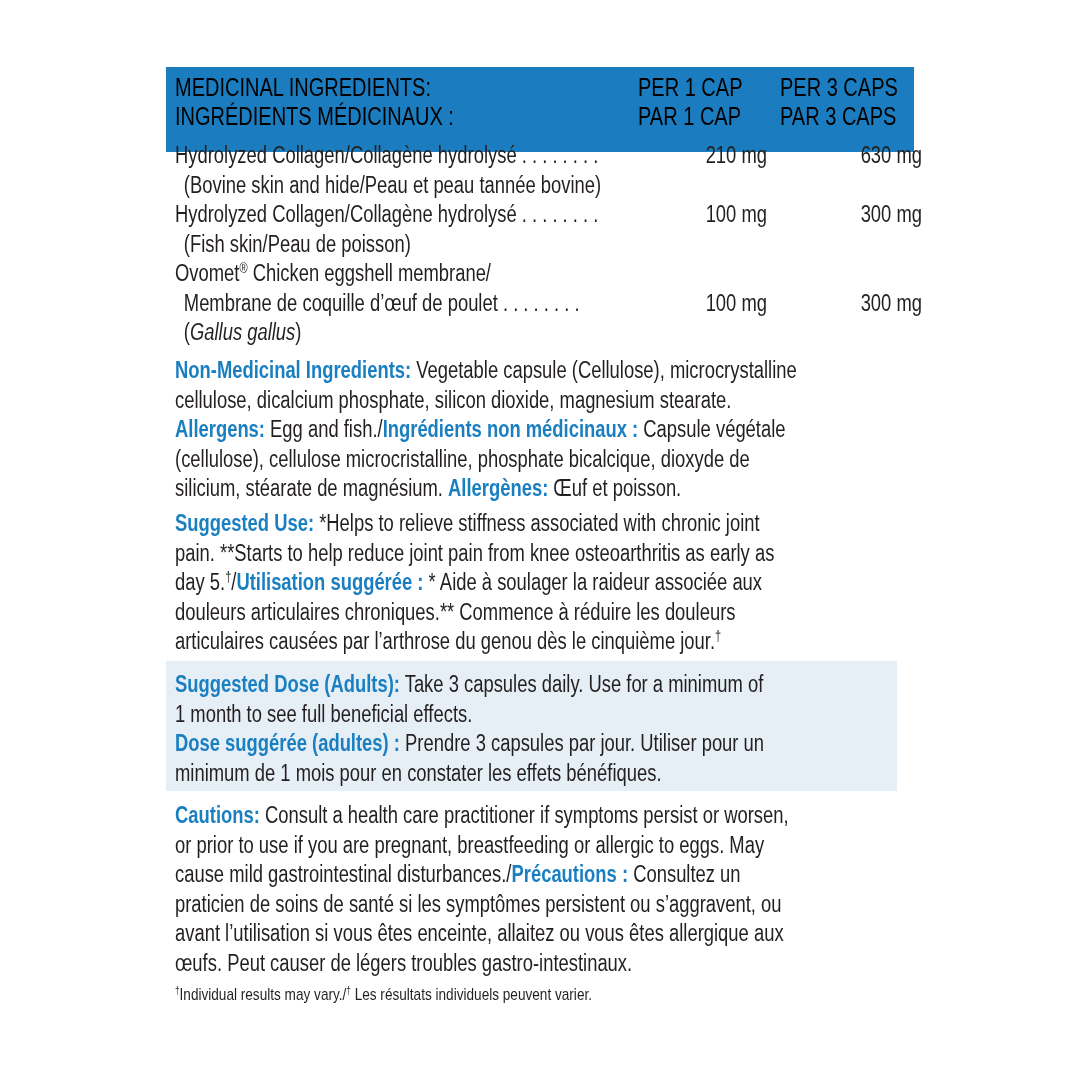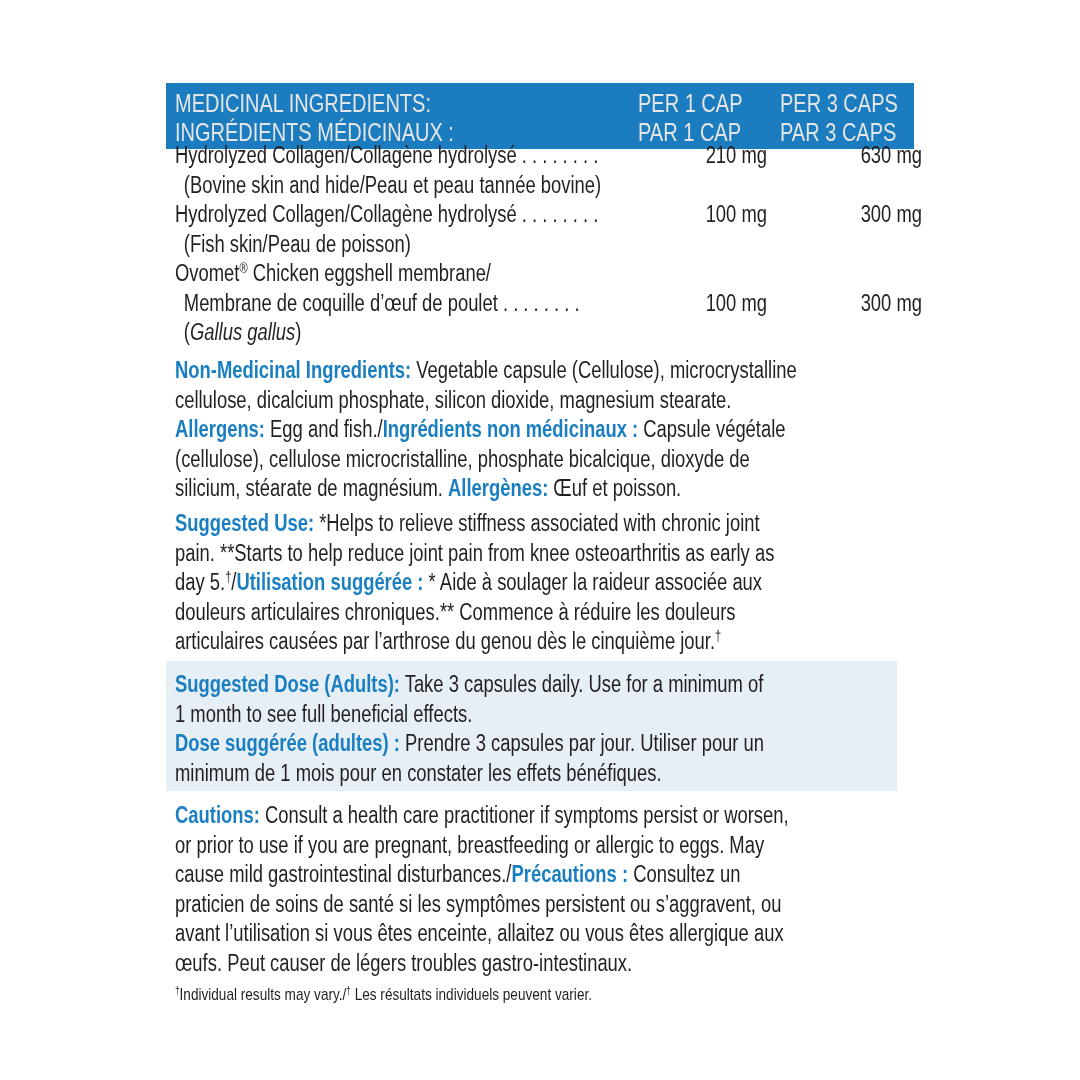--- a/index.html
+++ b/index.html
@@ -1,21 +1,21 @@
 <!DOCTYPE html>
 <html><head>
 <meta charset="utf-8">
 <style>
   html, body { margin: 0; padding: 0; background: #ffffff; }
   body { width: 1080px; height: 1080px; position: relative; overflow: hidden;
          font-family: "Liberation Sans", sans-serif; color: #231f20; }
   .cond { transform-origin: left top; transform: scaleX(0.80); white-space: nowrap; }
   .header {
-    position: absolute; left: 166px; top: 67px; width: 748px; height: 66px;
-    background: #1b7dbf; color: #e5e5e5; margin-top: 16px;
+    position: absolute; left: 166px; top: 67px; width: 748px; height: 85px;
+    background: #1b7dbf; color: #000000;
   }
   .header .hl { position: absolute; font-size: 25px; line-height: 29px; top: 6px; }
   .header .h-name { left: 9px; }
   .header .h-c1 { left: 472px; }
   .header .h-c2 { left: 614px; }
   .header .hline { display: block; }
   .val1 { position: absolute; width: 100px; text-align: right; font-size: 23px; line-height: 29px; }
   .val2 { position: absolute; width: 100px; text-align: right; font-size: 23px; line-height: 29px; }
   .para { position: absolute; left: 175px; font-size: 23px; line-height: 29.5px; }
   .para .line { display: block; }

